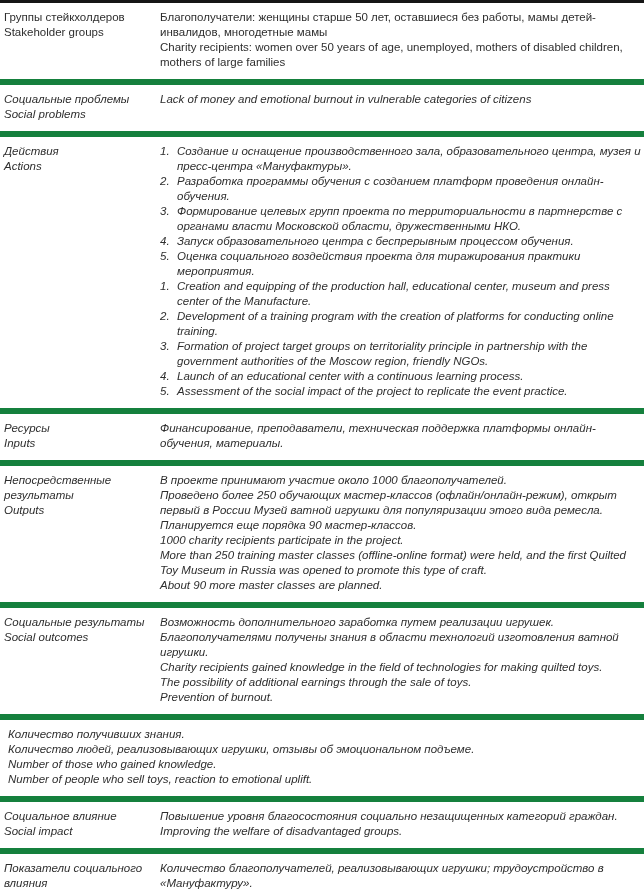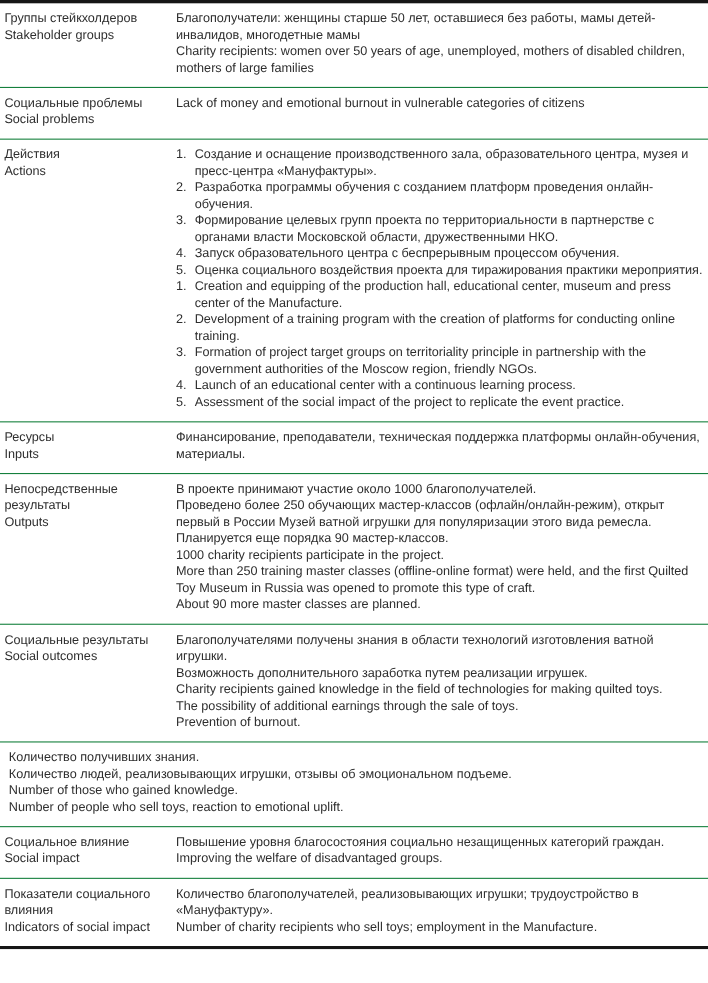--- a/index.html
+++ b/index.html
@@ -18,21 +18,22 @@
     border-top: 3px solid #161616;
     border-bottom: 3px solid #161616;
     font-size: 11.5px;
     line-height: 15px;
   }
   .row {
     display: flex;
     align-items: flex-start;
   }
   .row + .row {
-    border-top: 1px solid #15803d;
+    border-top: 6px solid #15803d;
+    font-style: italic;
   }
   .cell-label {
     width: 152px;
     flex: 0 0 152px;
     box-sizing: border-box;
     padding: 7px 6px 9px 4px;
   }
   .cell-content {
     flex: 1 1 auto;
     box-sizing: border-box;
@@ -144,22 +145,22 @@
         <div class="para">More than 250 training master classes (offline-online format) were held, and the first Quilted Toy Museum in Russia was opened to promote this type of craft.</div>
         <div class="para">About 90 more master classes are planned.</div>
       </div>
     </div>
     <div class="row">
       <div class="cell-label">
         <div class="para">Социальные результаты</div>
         <div class="para">Social outcomes</div>
       </div>
       <div class="cell-content">
+        <div class="para">Возможность дополнительного заработка путем реализации игрушек.</div>
         <div class="para">Благополучателями получены знания в области технологий изготовления ватной игрушки.</div>
-        <div class="para">Возможность дополнительного заработка путем реализации игрушек.</div>
         <div class="para">Charity recipients gained knowledge in the field of technologies for making quilted toys.</div>
         <div class="para">The possibility of additional earnings through the sale of toys.</div>
         <div class="para">Prevention of burnout.</div>
       </div>
     </div>
     <div class="row">
       <div class="cell-content">
         <div class="para">Количество получивших знания.</div>
         <div class="para">Количество людей, реализовывающих игрушки, отзывы об эмоциональном подъеме.</div>
         <div class="para">Number of those who gained knowledge.</div>

